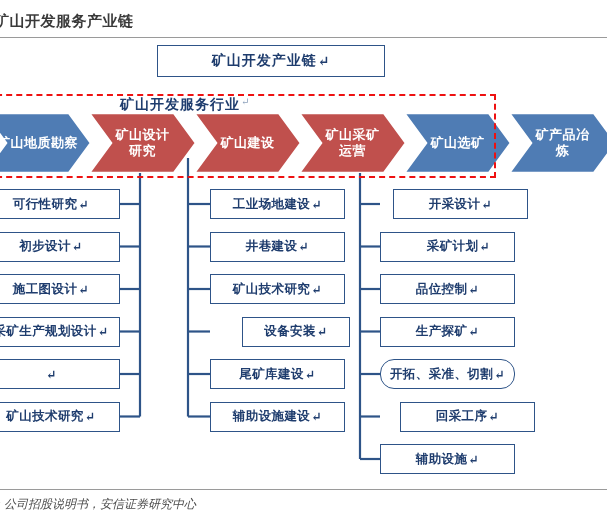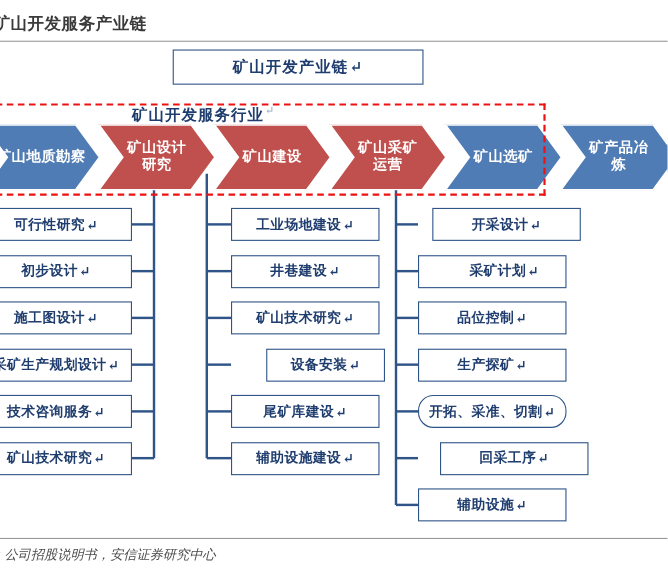--- a/index.html
+++ b/index.html
@@ -202,21 +202,20 @@
       </div>
       <div class="leaf" style="left: -18px; width: 138px; top: 274px;">
         <span>施工图设计</span>
         <span class="pilcrow">↵</span>
       </div>
       <div class="leaf" style="left: -18px; width: 138px; top: 316.5px;">
         <span>采矿生产规划设计</span>
         <span class="pilcrow">↵</span>
       </div>
       <div class="leaf" style="left: -18px; width: 138px; top: 359px;">
-        <span>技术咨询服务</span>
         <span class="pilcrow">↵</span>
       </div>
       <div class="leaf" style="left: -18px; width: 138px; top: 401.5px;">
         <span>矿山技术研究</span>
         <span class="pilcrow">↵</span>
       </div>
       <div class="leaf" style="left: 210px; width: 135px; top: 189px;">
         <span>工业场地建设</span>
         <span class="pilcrow">↵</span>
       </div>

